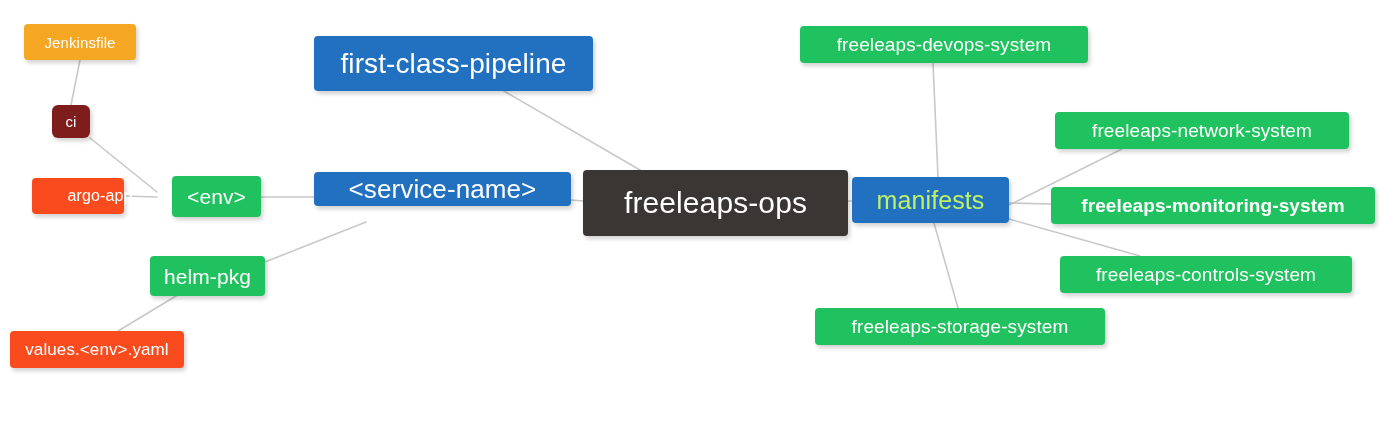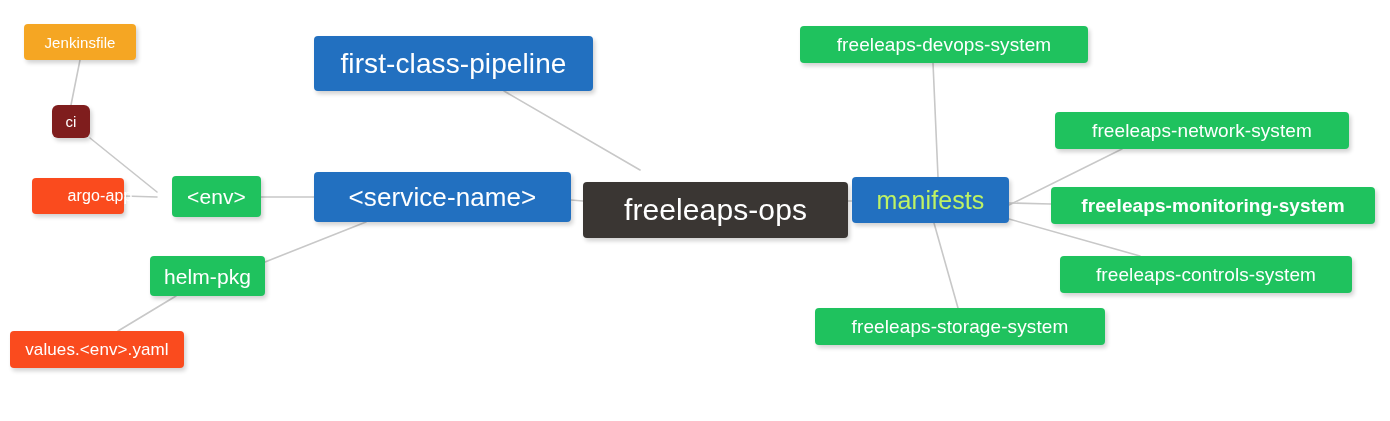--- a/index.html
+++ b/index.html
@@ -64,24 +64,24 @@
       </div>
       <div class="node" style="left: 150px; top: 256px; width: 115px; height: 40px; background: rgb(31, 194, 94); color: rgb(255, 255, 255); font-size: 21px; border-radius: 4px;">
         <span class="node-label">helm-pkg</span>
       </div>
       <div class="node" style="left: 10px; top: 331px; width: 174px; height: 37px; background: rgb(250, 75, 30); color: rgb(255, 255, 255); font-size: 17px; border-radius: 4px;">
         <span class="node-label">values.&lt;env&gt;.yaml</span>
       </div>
       <div class="node" style="left: 314px; top: 36px; width: 279px; height: 55px; background: rgb(34, 112, 192); color: rgb(255, 255, 255); font-size: 28px; border-radius: 4px;">
         <span class="node-label">first-class-pipeline</span>
       </div>
-      <div class="node" style="left: 314px; top: 172px; width: 257px; height: 50px; background: rgb(34, 112, 192); color: rgb(255, 255, 255); font-size: 26px; border-radius: 4px;">
+      <div class="node" style="left: 314px; top: 172px; width: 257px; height: 34px; background: rgb(34, 112, 192); color: rgb(255, 255, 255); font-size: 26px; border-radius: 4px;">
         <span class="node-label">&lt;service-name&gt;</span>
       </div>
-      <div class="node" style="left: 583px; top: 170px; width: 265px; height: 56px; background: rgb(58, 54, 51); color: rgb(255, 255, 255); font-size: 30px; border-radius: 4px; margin-top: 12px;">
+      <div class="node" style="left: 583px; top: 170px; width: 265px; height: 66px; background: rgb(58, 54, 51); color: rgb(255, 255, 255); font-size: 30px; border-radius: 4px;">
         <span class="node-label">freeleaps-ops</span>
       </div>
       <div class="node" style="left: 852px; top: 177px; width: 157px; height: 46px; background: rgb(34, 112, 192); color: #bef264; font-size: 25px; border-radius: 4px;">
         <span class="node-label">manifests</span>
       </div>
       <div class="node" style="left: 800px; top: 26px; width: 288px; height: 37px; background: rgb(31, 194, 94); color: rgb(255, 255, 255); font-size: 19px; border-radius: 4px;">
         <span class="node-label">freeleaps-devops-system</span>
       </div>
       <div class="node" style="left: 1055px; top: 112px; width: 294px; height: 37px; background: rgb(31, 194, 94); color: rgb(255, 255, 255); font-size: 19px; border-radius: 4px;">
         <span class="node-label">freeleaps-network-system</span>

